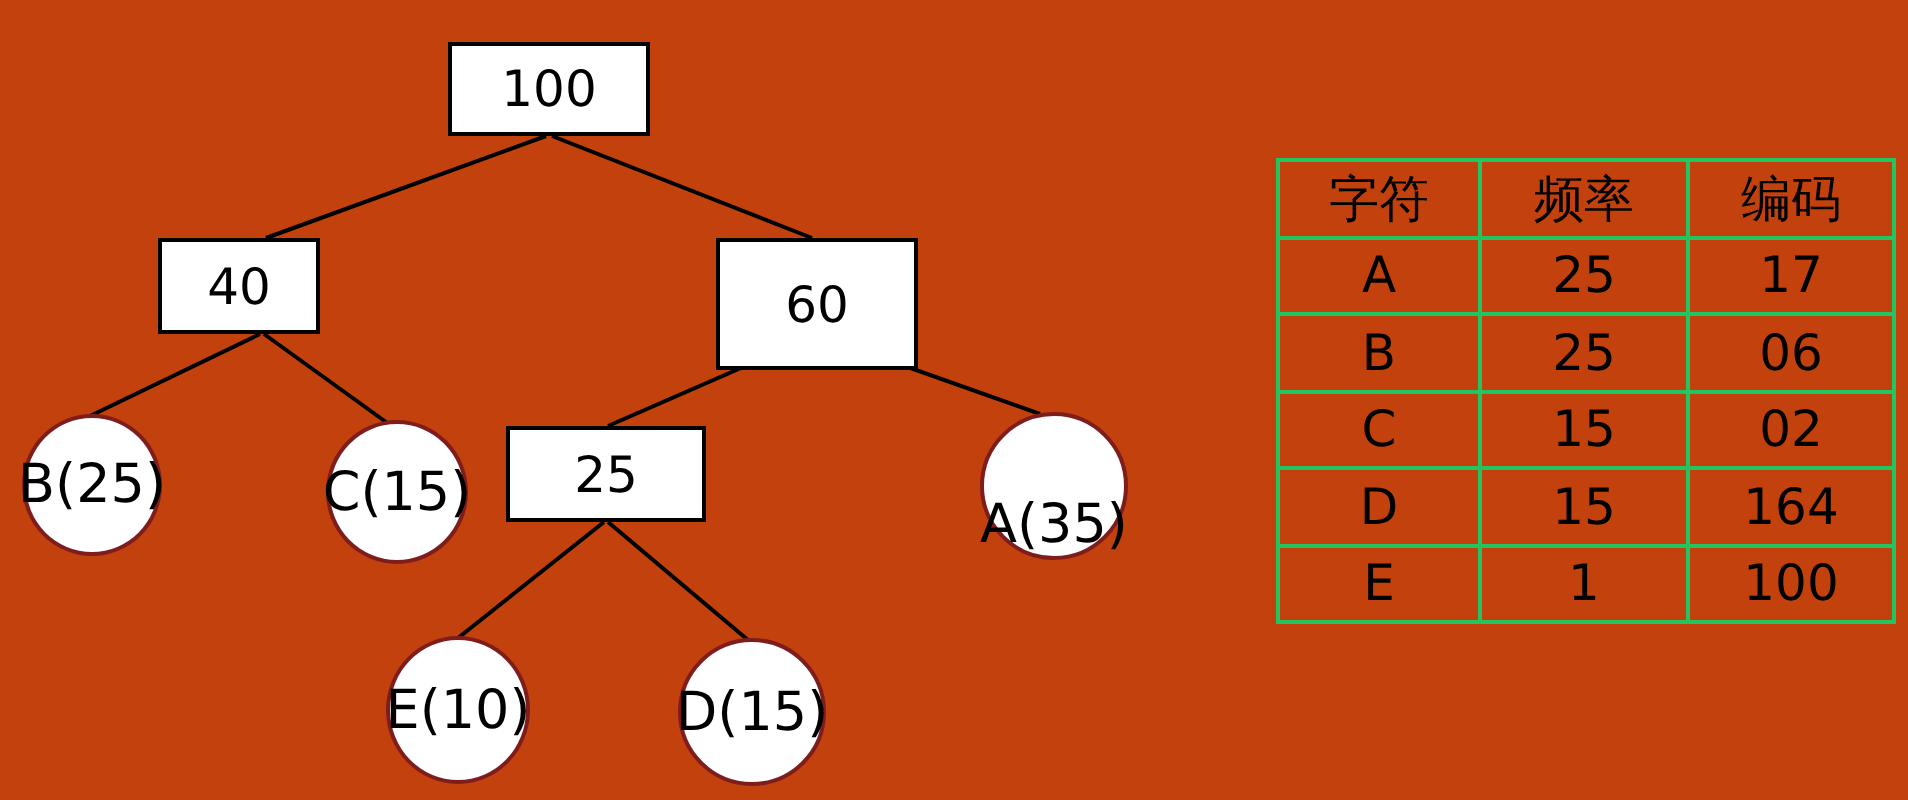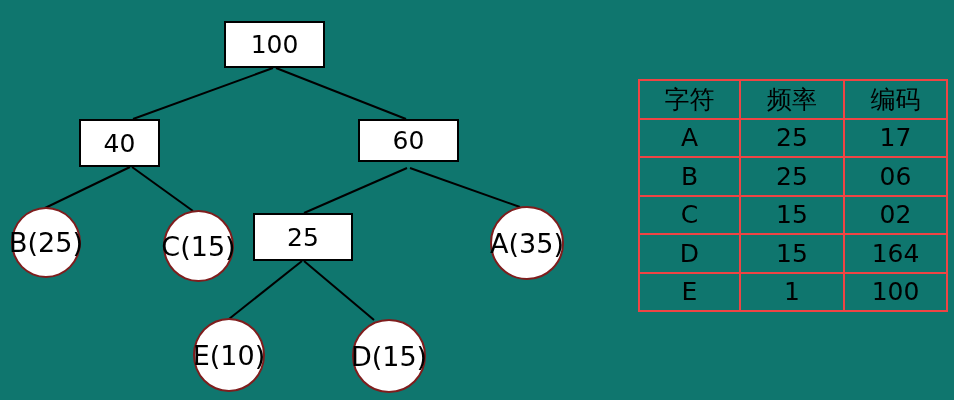--- a/index.html
+++ b/index.html
@@ -1,20 +1,20 @@
 <!DOCTYPE html>
 <html><head>
 <meta charset="utf-8">
 <style>
   html, body { margin: 0; padding: 0; background: #ffffff; }
   .stage {
     position: relative;
     width: 954px;
     height: 400px;
-    background: #0f766e;
+    background: #c2410c;
     color: #000000;
     font-family: "DejaVu Sans", "Liberation Sans", sans-serif;
     overflow: hidden;
   }
   .edges {
     position: absolute;
     left: 0; top: 0;
     width: 954px; height: 400px;
   }
   .node-box {
@@ -41,21 +41,21 @@
   .code-table {
     position: absolute;
     left: 638px;
     top: 79px;
     border-collapse: collapse;
     table-layout: fixed;
     text-align: center;
     font-size: 25px;
   }
   .code-table th, .code-table td {
-    border: 2px solid #ef4444;
+    border: 2px solid #22c55e;
     font-weight: normal;
     padding: 0;
     height: 36.5px;
     vertical-align: middle;
   }
 </style>
 </head>
 <body>
 
 <div class="stage">
@@ -72,45 +72,45 @@
   </svg>
 
   <div class="node-box" style="left:224px; top:21px; width:101px; height:47px;">
     <span>100</span>
   </div>
 
   <div class="node-box" style="left:79px; top:119px; width:81px; height:48px;">
     <span>40</span>
   </div>
 
-  <div class="node-box" style="left:358px; top:119px; width:101px; height:43px;">
+  <div class="node-box" style="left:358px; top:119px; width:101px; height:66px;">
     <span>60</span>
   </div>
 
   <div class="node-box" style="left:253px; top:213px; width:100px; height:48px;">
     <span>25</span>
   </div>
 
   <div class="node-circle" style="left:11px; top:207px; width:70px; height:71px;">
     <span>B(25)</span>
   </div>
 
   <div class="node-circle" style="left:163px; top:210px; width:71px; height:72px;">
     <span>C(15)</span>
   </div>
 
-  <div class="node-circle" style="left:490px; top:206px; width:74px; height:74px;">
+  <div class="node-circle" style="left:490px; top:206px; width:74px; height:74px;align-items:flex-end;">
     <span>A(35)</span>
   </div>
 
   <div class="node-circle" style="left:193px; top:318px; width:72px; height:74px;align-items:center;">
     <span>E(10)</span>
   </div>
 
-  <div class="node-circle" style="left:339px; top:319px; width:74px; height:74px;margin-left:13px;">
+  <div class="node-circle" style="left:339px; top:319px; width:74px; height:74px;">
     <span>D(15)</span>
   </div>
 
   <table class="code-table">
     <colgroup>
       <col style="width:101px">
       <col style="width:104px">
       <col style="width:103px">
     </colgroup>
     <thead>

